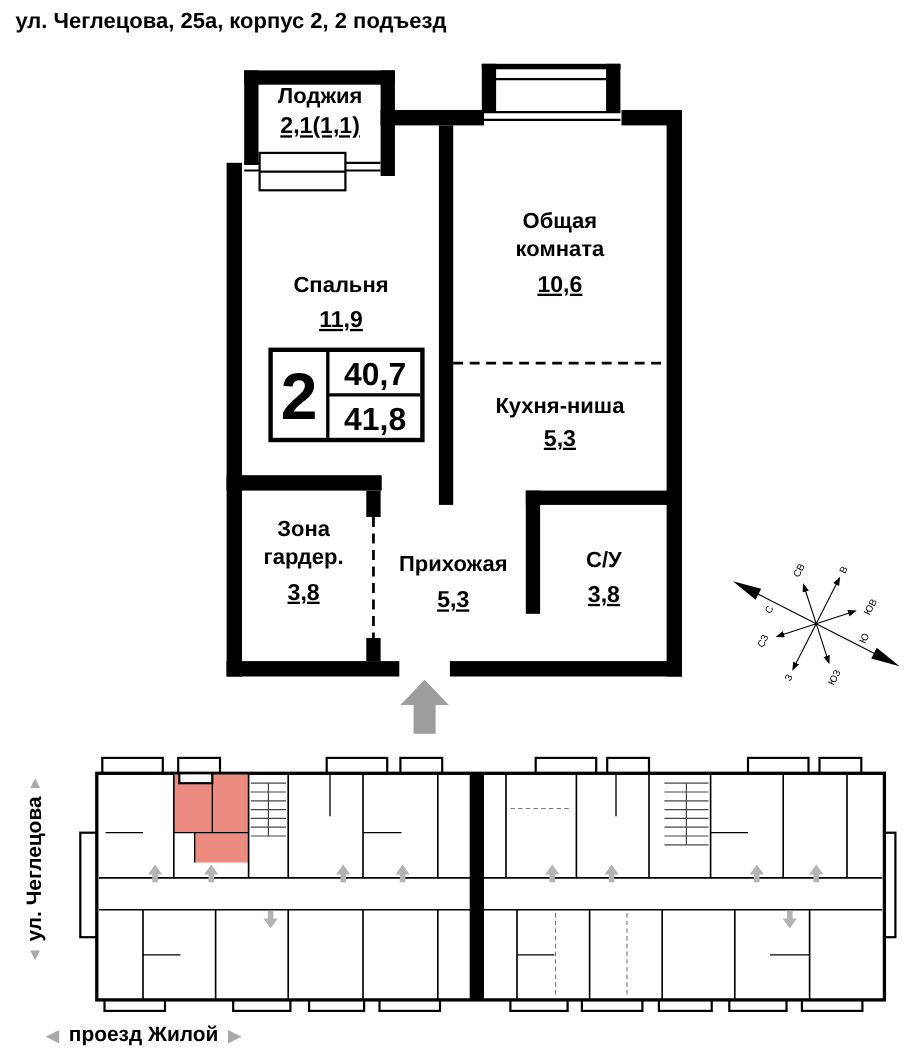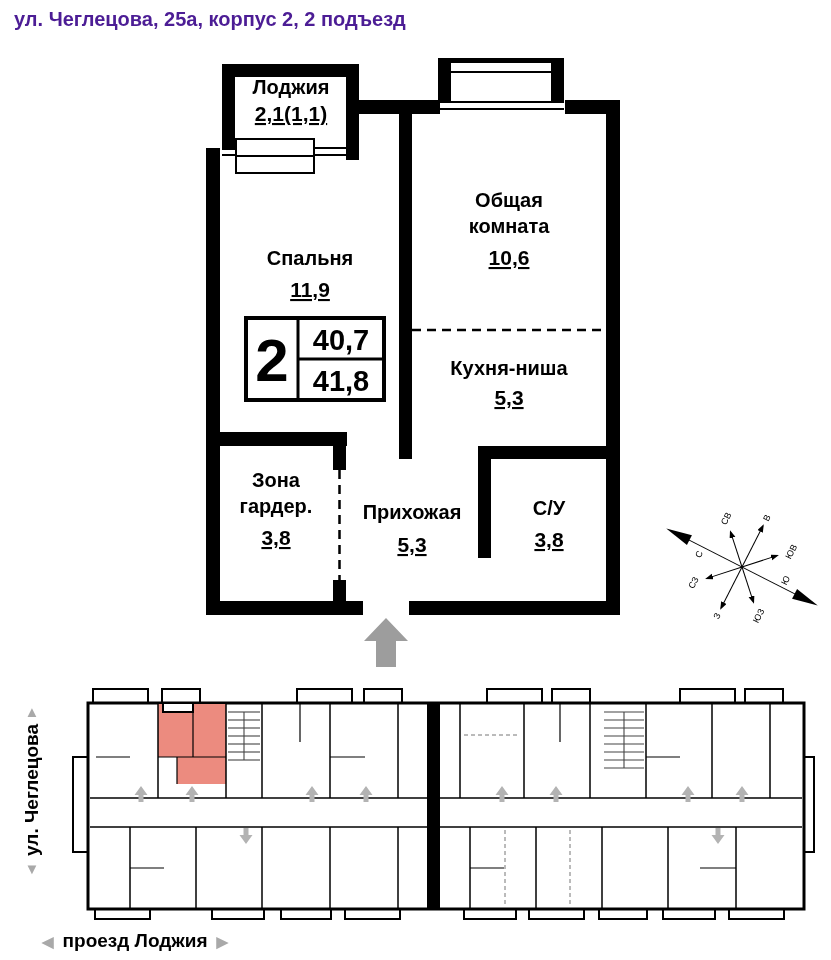--- a/index.html
+++ b/index.html
@@ -1,19 +1,19 @@
 <!DOCTYPE html>
 <html><head>
 <meta charset="utf-8">
 <style>
   html,body { margin:0; padding:0; background:#fff; }
   .page { position:relative; width:831px; height:960px; background:#fff;
           font-family:"Liberation Sans",sans-serif; overflow:hidden; }
   .title { position:absolute; left:14px; top:8px; margin:0; font-size:20px;
-           font-weight:700; color:#4c1d95; letter-spacing:0; }
+           font-weight:700; color:#000000; letter-spacing:0; }
   .plan-svg { position:absolute; left:0; top:0; width:831px; height:960px; }
 
   .street-left { position:absolute; left:12px; top:704px; width:40px; height:208px;
                  display:flex; flex-direction:column; align-items:center; gap:5px; }
   .street-left .vtext { writing-mode:vertical-rl; transform:rotate(180deg);
                  font-size:19px; font-weight:700; color:#000; white-space:nowrap; }
   .street-bottom { position:absolute; left:42px; top:930px; display:flex;
                  align-items:center; gap:9px; font-size:19px; font-weight:700; color:#000; }
   .tri { color:#a9a9a9; font-size:15px; line-height:1; }
 
@@ -285,17 +285,17 @@
   </svg>
 
   <div class="street-left">
     <span class="tri">▲</span>
     <span class="vtext">ул. Чеглецова</span>
     <span class="tri">▼</span>
   </div>
 
   <div class="street-bottom">
     <span class="tri">◀</span>
-    <span>проезд Лоджия</span>
+    <span>проезд Жилой</span>
     <span class="tri">▶</span>
   </div>
 
 </div>
 
 </body></html>

